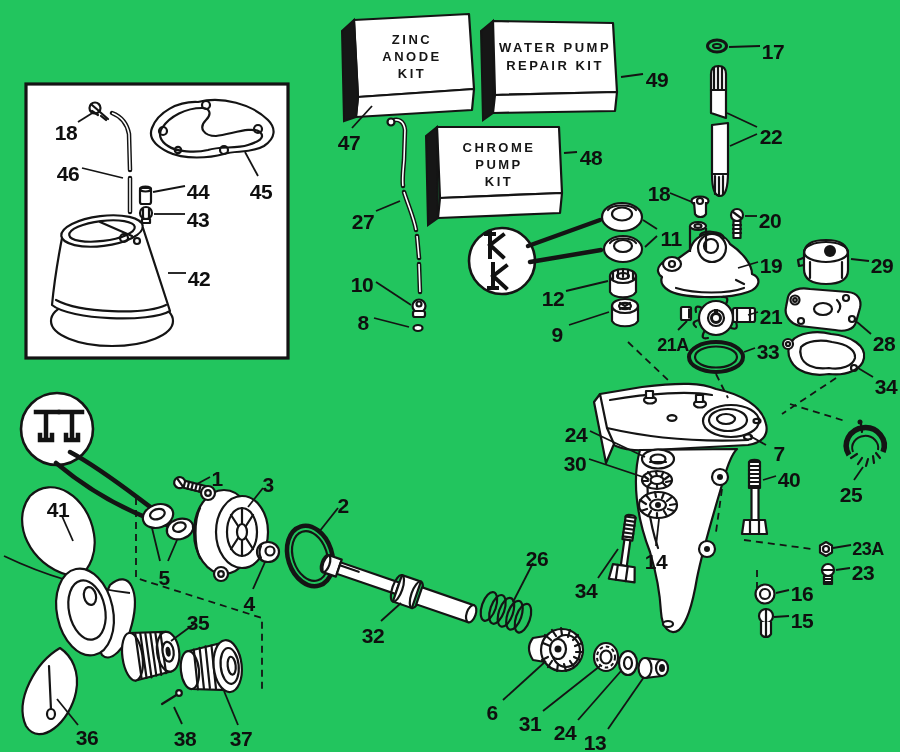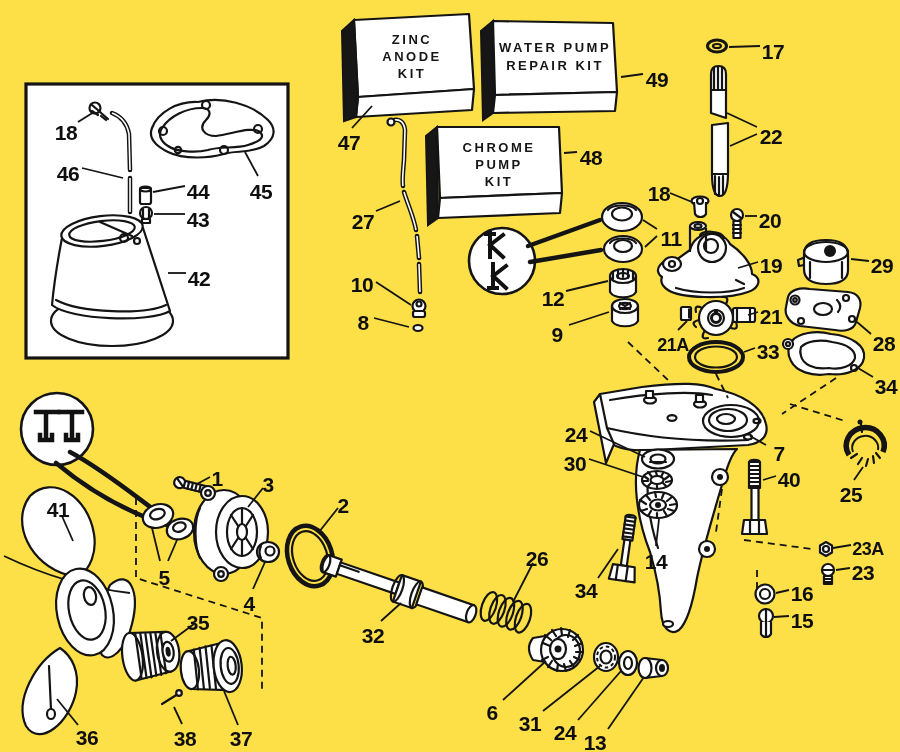--- a/index.html
+++ b/index.html
@@ -1,16 +1,16 @@
 <!DOCTYPE html>
 <html><head>
 <meta charset="utf-8">
 <style>
   html,body{margin:0;padding:0;background:#e8e8e8;}
-  .stage{position:relative;width:900px;height:752px;background:#fde047;overflow:hidden;
+  .stage{position:relative;width:900px;height:752px;background:#22c55e;overflow:hidden;
          font-family:"Liberation Sans",sans-serif;}
   svg{position:absolute;left:0;top:0;}
   .lbl{font-family:"Liberation Sans",sans-serif;font-weight:bold;font-size:21px;
        fill:#0f0f0f;text-anchor:middle;letter-spacing:-0.5px;}
   .lbl-sm{font-size:18px;}
   .kit{font-family:"Liberation Sans",sans-serif;font-weight:bold;font-size:13px;
        fill:#161616;text-anchor:middle;letter-spacing:2.5px;}
   .ln{stroke:#141414;stroke-width:1.8;fill:none;}
   .pt{stroke:#141414;stroke-width:2.2;fill:none;stroke-linecap:round;stroke-linejoin:round;}
   .ptw{stroke:#141414;stroke-width:2.2;fill:#ffffff;stroke-linejoin:round;}

